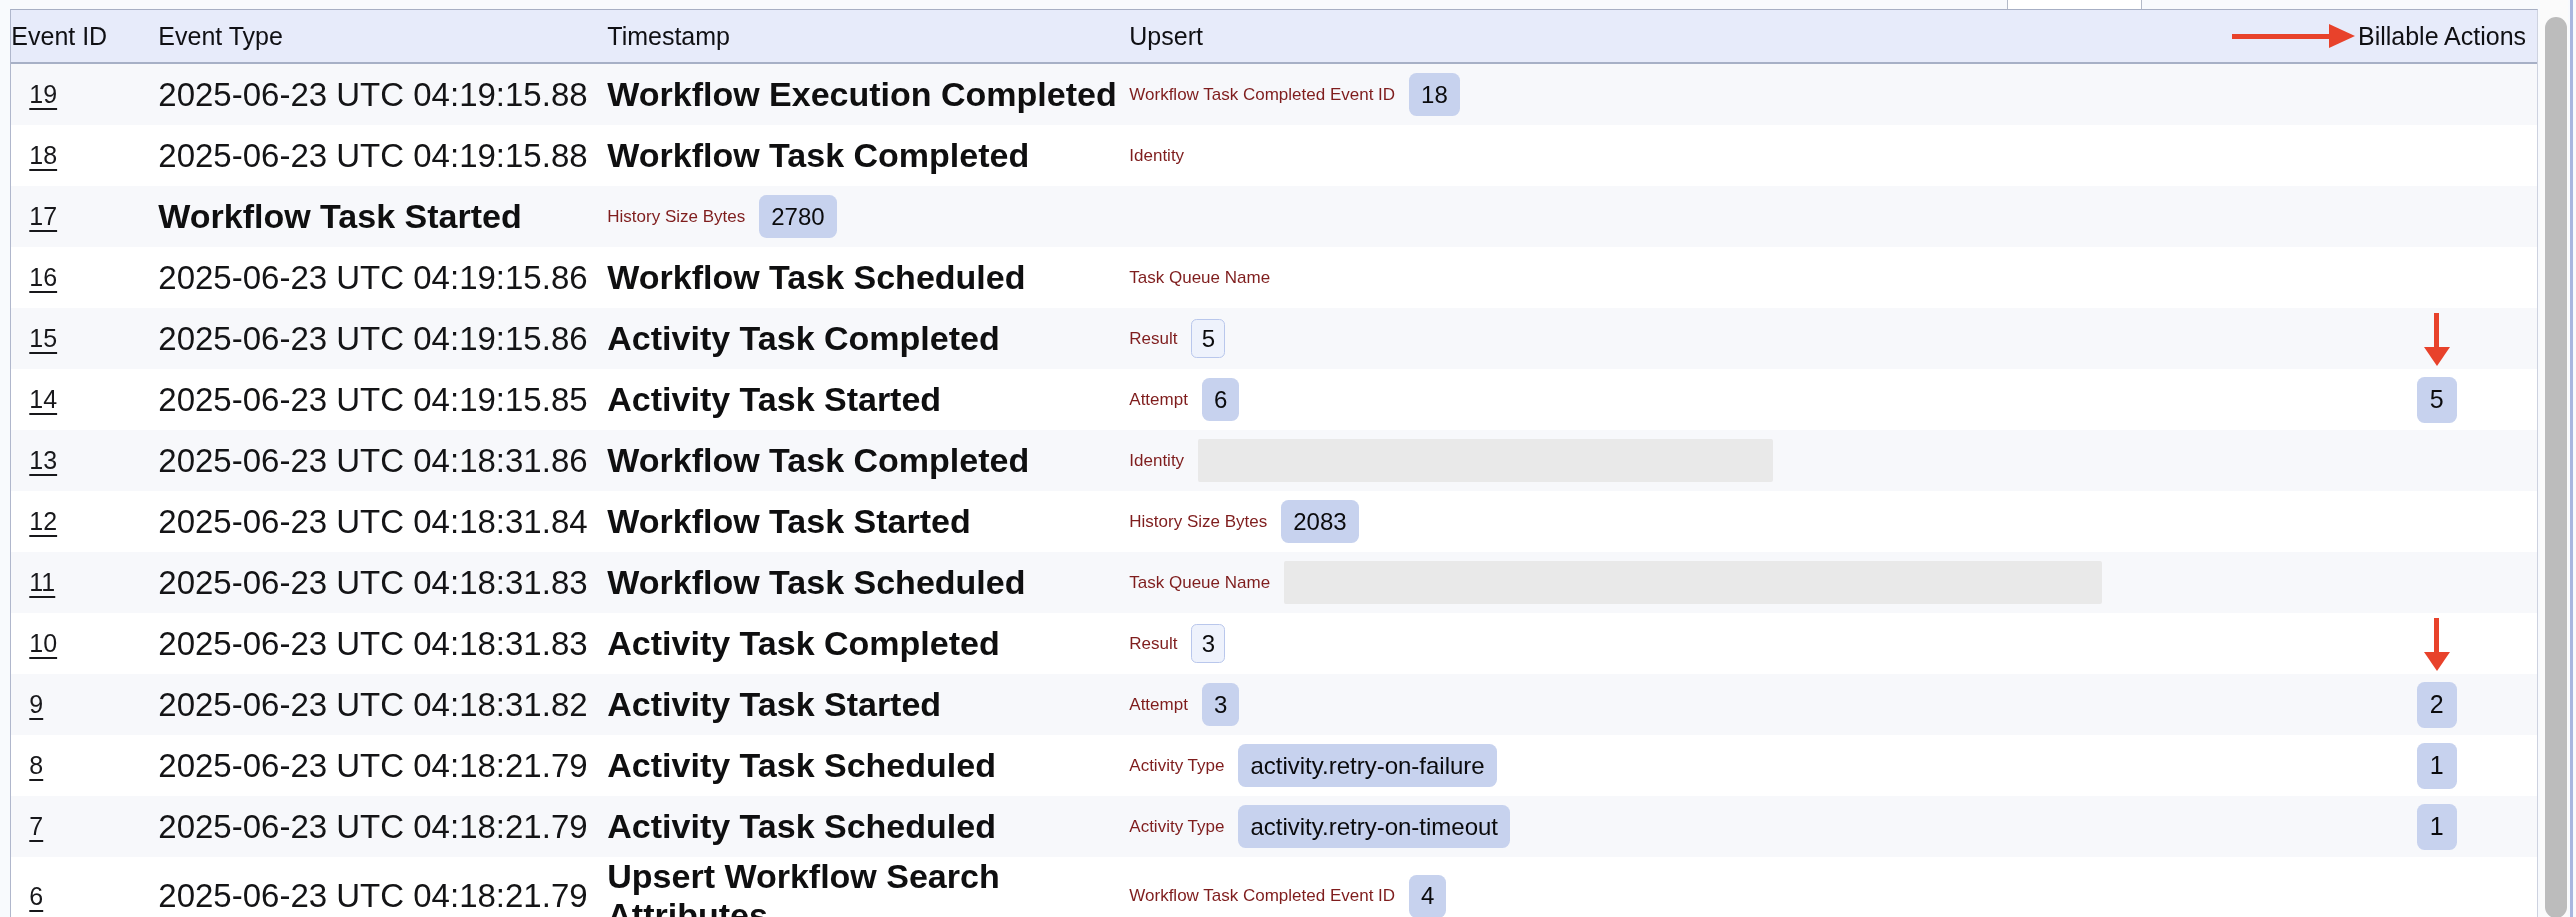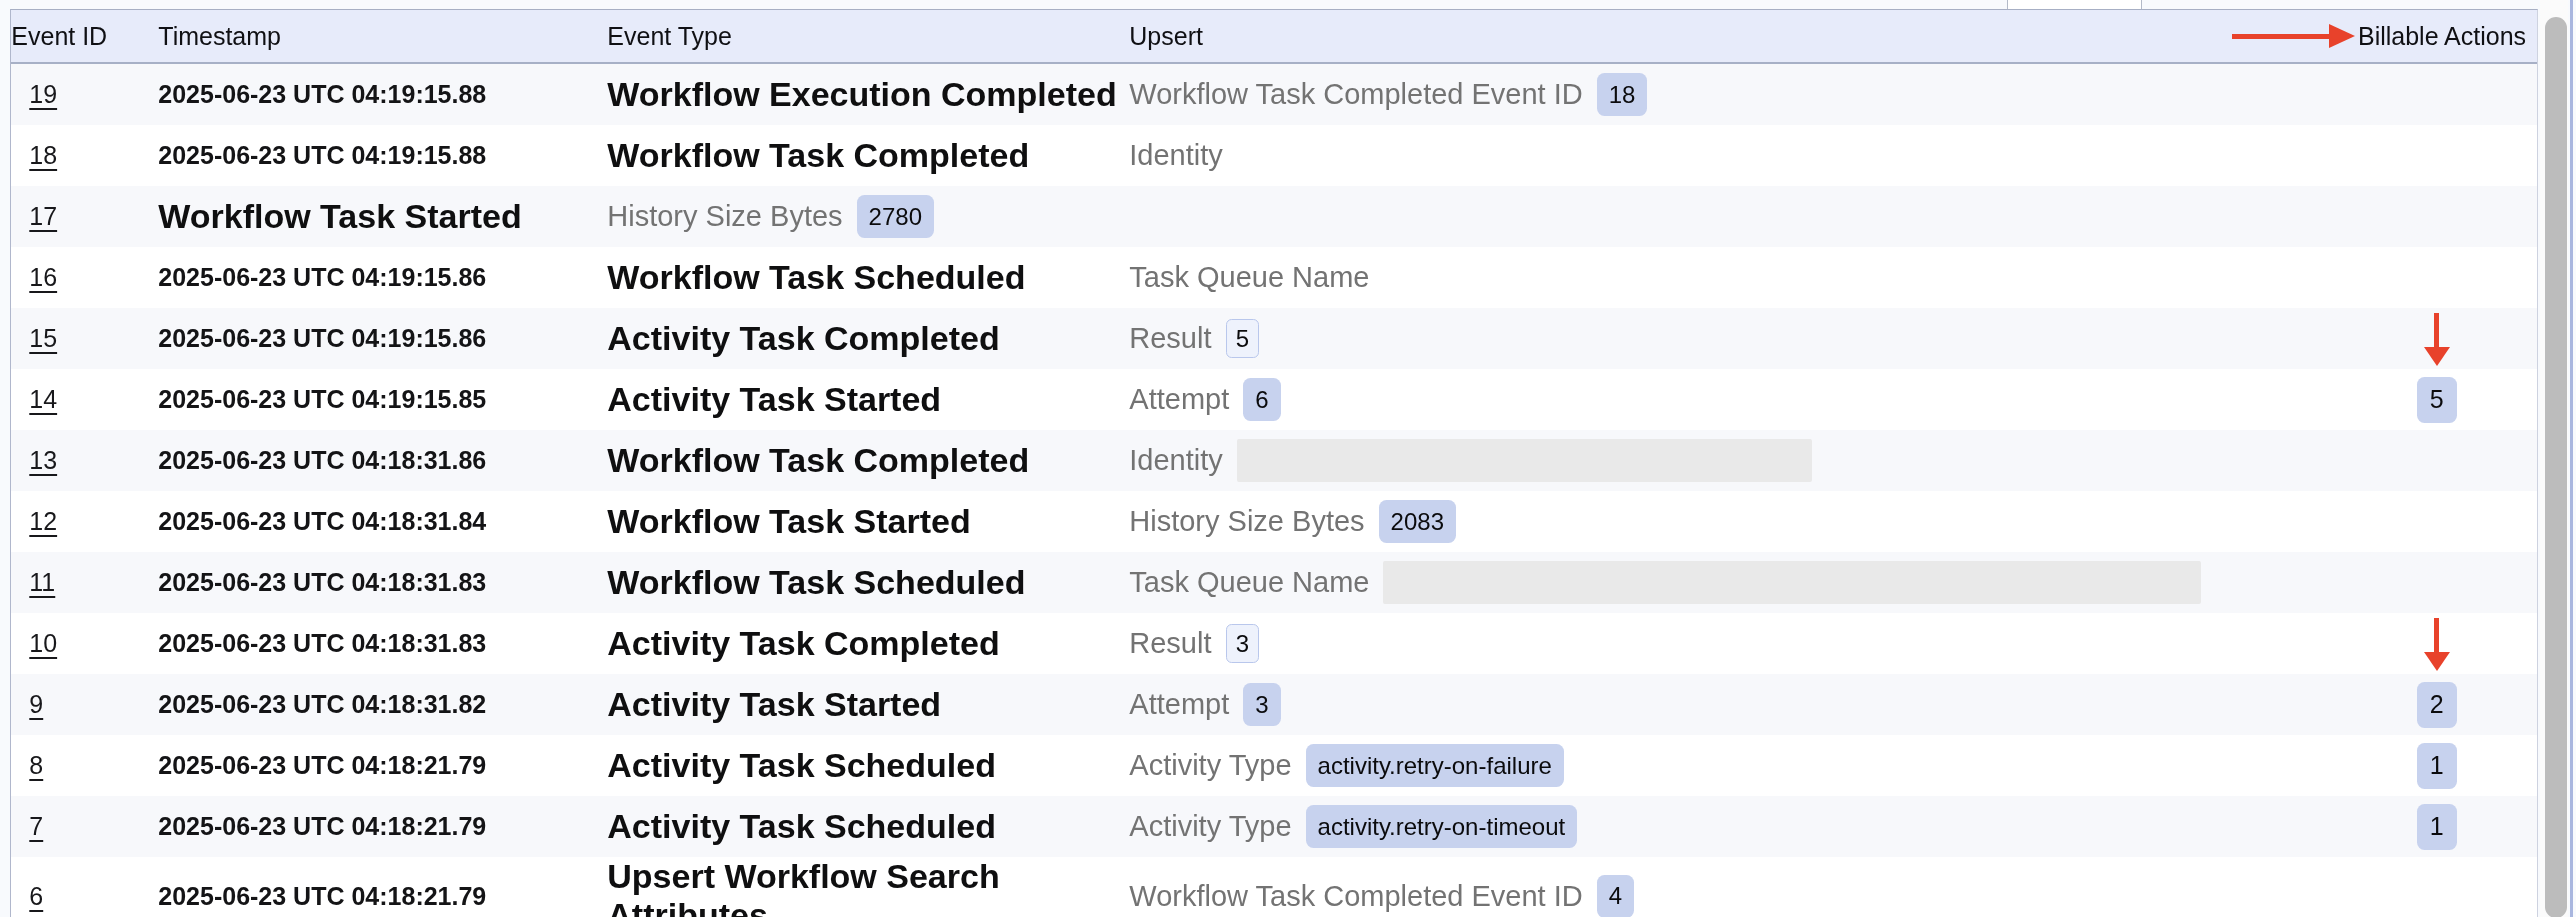--- a/index.html
+++ b/index.html
@@ -24,24 +24,24 @@
   .thead .th{font-size:25px;color:#101014;font-weight:400;}
   .th-eventid{}
   .th-billable{display:flex;align-items:center;justify-content:flex-end;gap:3px;padding-right:11.2px;white-space:nowrap;}
 
   .rows{height:852px;background:#f7f8fb;}
   .row{height:61px;background:#ffffff;}
   .row:nth-child(odd){background:#f7f8fb;}
 
   .cell-id{padding-left:18px;}
   .cell-id a{font-size:25px;color:#18181b;text-decoration:underline;text-underline-offset:4.7px;text-decoration-thickness:1.9px;}
-  .cell-ts{font-size:25px;color:#141416;font-weight:bold;}
+  .cell-ts{font-size:33px;color:#141416;}
   .cell-type{font-size:34px;font-weight:700;color:#0f0f10;}
   .cell-detail{display:flex;align-items:center;gap:14px;min-width:0;}
-  .detail-label{font-size:29px;color:#737373;white-space:nowrap;}
+  .detail-label{font-size:17px;color:#7f1d1d;white-space:nowrap;}
   .badge-solid{background:#c7d2ee;color:#0b0b0d;font-size:24px;padding:7.5px 12px;border-radius:7.5px;white-space:nowrap;}
   .badge-outlined{background:#eef2fc;border:1.9px solid #b9c7ec;color:#0b0b0d;font-size:24px;padding:4.7px 9.3px;border-radius:5.6px;white-space:nowrap;}
   .redacted{height:43px;background:#e9e9e9;border-radius:1.9px;}
 
   .cell-billable{display:flex;align-items:center;justify-content:center;padding-right:37px;}
   .billable-badge{background:#c7d2ee;color:#0b0b0d;font-size:25px;padding:8.4px 13px;border-radius:7.5px;}
 
   
   .arrow-right{display:flex;align-items:center;}
   .arrow-right .stem{width:97px;height:4.7px;background:#e8422b;}
@@ -61,22 +61,22 @@
 <div id="screen">
 
   <div class="top-strip">
     <div class="white-seg"></div>
   </div>
 
   <div class="panel">
 
     <div class="grid-row thead">
       <div class="th th-eventid">Event ID</div>
+      <div class="th">Event Type</div>
       <div class="th">Timestamp</div>
-      <div class="th">Event Type</div>
       <div class="th">Upsert</div>
       <div class="th th-billable">
         <span class="arrow-right">
             <span class="stem"></span>
             <span class="head"></span>
           </span>
         <span>Billable Actions</span>
       </div>
     </div>
 

